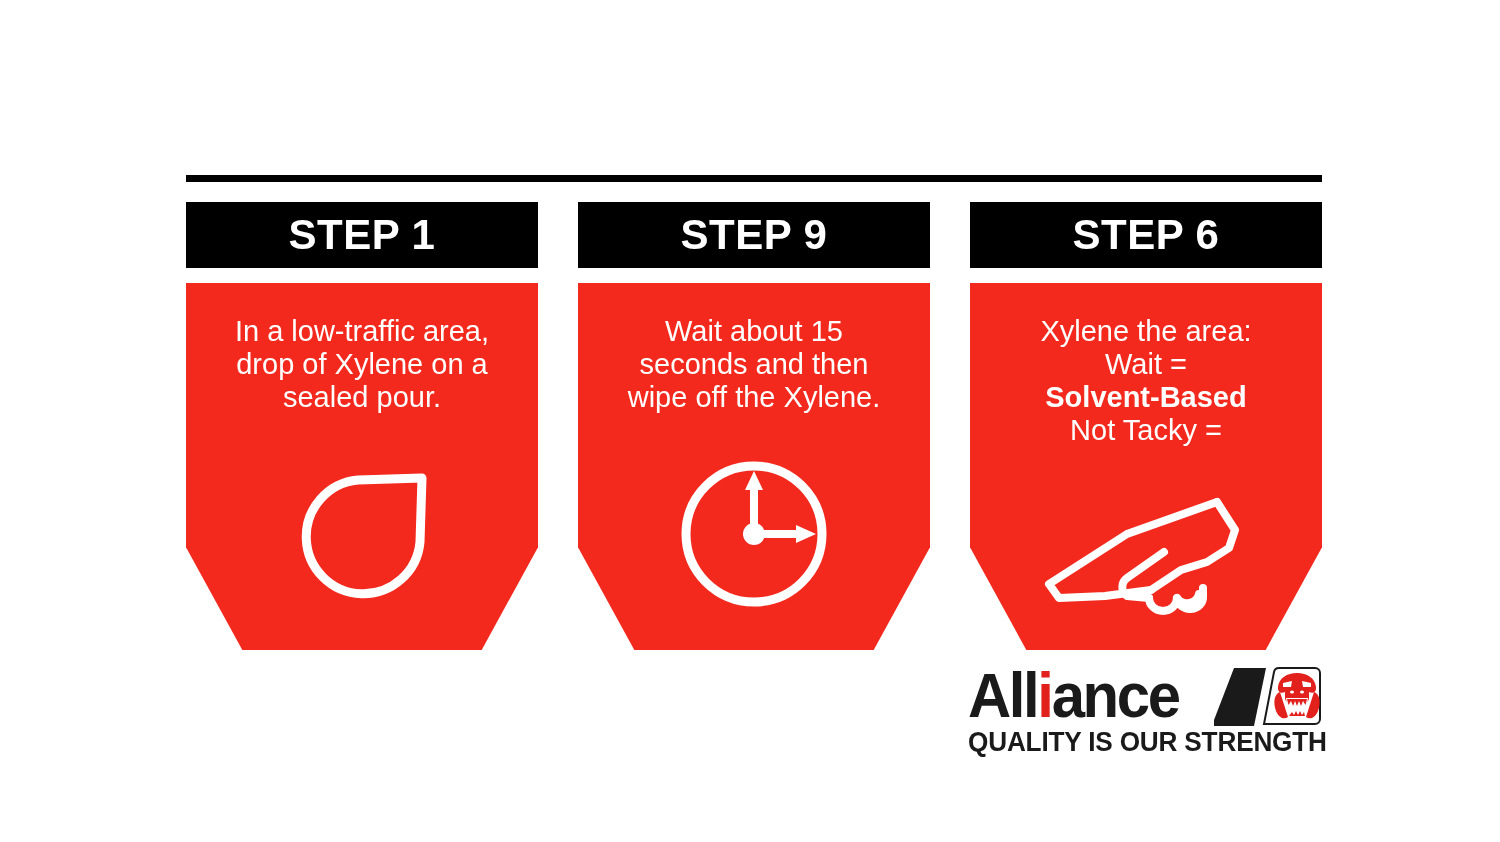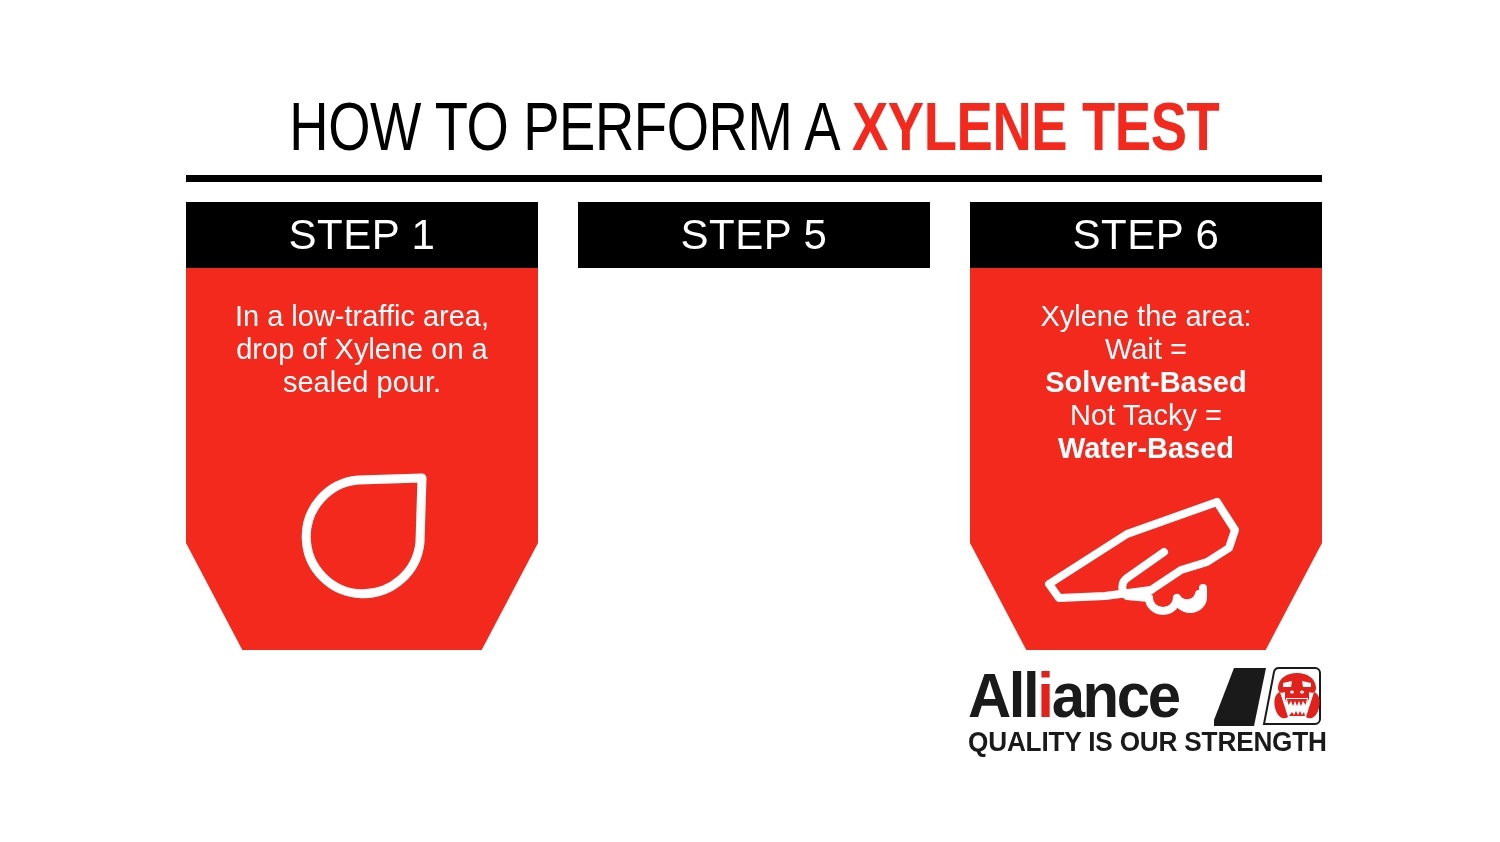--- a/index.html
+++ b/index.html
@@ -88,34 +88,35 @@
     display: flex;
     align-items: center;
     justify-content: center;
     flex: 0 0 auto;
     position: relative;
     z-index: 2;
   }
   .card-header-label {
     color: #ffffff;
     font-size: 42px;
-    font-weight: 400;
+    font-weight: 700;
     letter-spacing: 0.5px;
     line-height: 42px;
   }
 
   .card-body {
     flex: 1 1 auto;
     background: #F4291E;
     position: relative;
     -webkit-clip-path: polygon(0 0, 100% 0, 100% 72%, 84% 100%, 16% 100%, 0 72%);
     clip-path: polygon(0 0, 100% 0, 100% 72%, 84% 100%, 16% 100%, 0 72%);
     display: flex;
     flex-direction: column;
     align-items: center;
+    margin-top: 15px;
   }
 
   .card-text {
     color: #ffffff;
     text-align: center;
     font-size: 29px;
     line-height: 33px;
     padding: 0 14px;
     margin-top: 32px;
     font-weight: 400;
@@ -190,25 +191,20 @@
     transform: scaleX(0.97);
     transform-origin: left top;
     white-space: nowrap;
   }
 </style>
 </head>
 <body>
 
 <div id="infographic">
 
-  <div class="title-row">
-    <span class="title-text">
-      <span class="title-plain">HOW TO PERFORM A</span><span class="title-accent">XYLENE TEST</span>
-    </span>
-  </div>
   <div class="title-rule"></div>
 
   <div class="cards">
 
     <div class="card">
       <div class="card-header">
         <span class="card-header-label">STEP 1</span>
       </div>
       <div class="card-body">
         <div class="card-text">
@@ -219,35 +215,53 @@
         <div class="card-icon icon-drop">
           <svg width="150" height="150" viewBox="0 0 150 150" aria-hidden="true">
             <path d="M135 14 L133 78 A57 57 0 1 1 71 16 Z" fill="none" stroke="#ffffff" stroke-width="9" stroke-linejoin="round" stroke-linecap="round"></path>
           </svg>
         </div>
       </div>
     </div>
 
     <div class="card">
       <div class="card-header">
-        <span class="card-header-label">STEP 5</span>
+        <span class="card-header-label">STEP 9</span>
+      </div>
+      <div class="card-body">
+        <div class="card-text">
+          <span class="line">Wait about 15</span>
+          <span class="line">seconds and then</span>
+          <span class="line">wipe off the Xylene.</span>
+        </div>
+        <div class="card-icon icon-clock">
+          <svg width="156" height="156" viewBox="0 0 156 156" aria-hidden="true">
+            <circle cx="78" cy="78" r="68" fill="none" stroke="#ffffff" stroke-width="9"></circle>
+
+            <line x1="78" y1="78" x2="78" y2="30" stroke="#ffffff" stroke-width="8" stroke-linecap="butt"></line>
+            <polygon points="78,15 69,34 87,34" fill="#ffffff"></polygon>
+
+            <line x1="78" y1="78" x2="122" y2="78" stroke="#ffffff" stroke-width="8" stroke-linecap="butt"></line>
+            <polygon points="140,78 120,69 120,87" fill="#ffffff"></polygon>
+            <circle cx="78" cy="78" r="11" fill="#ffffff"></circle>
+          </svg>
+        </div>
       </div>
     </div>
 
     <div class="card">
       <div class="card-header">
         <span class="card-header-label">STEP 6</span>
       </div>
       <div class="card-body">
         <div class="card-text">
           <span class="line">Xylene the area:</span>
           <span class="line">Wait =</span>
           <span class="line bold">Solvent-Based</span>
           <span class="line">Not Tacky =</span>
-          <span class="line bold">Water-Based</span>
         </div>
         <div class="card-icon icon-hand">
           <svg width="230" height="130" viewBox="0 0 230 130" aria-hidden="true">
             <g fill="none" stroke="#ffffff" stroke-width="8" stroke-linejoin="round" stroke-linecap="round">
 
               <path d="M186 16 L96 48 L18 98 L28 112 L74 110 L120 104"></path>
               <path d="M186 16 L204 44 L198 62 L176 76 L150 84 L120 104"></path>
 
               <path d="M133 66 L96 92 A11 11 0 0 0 96 110 L118 112"></path>
 

